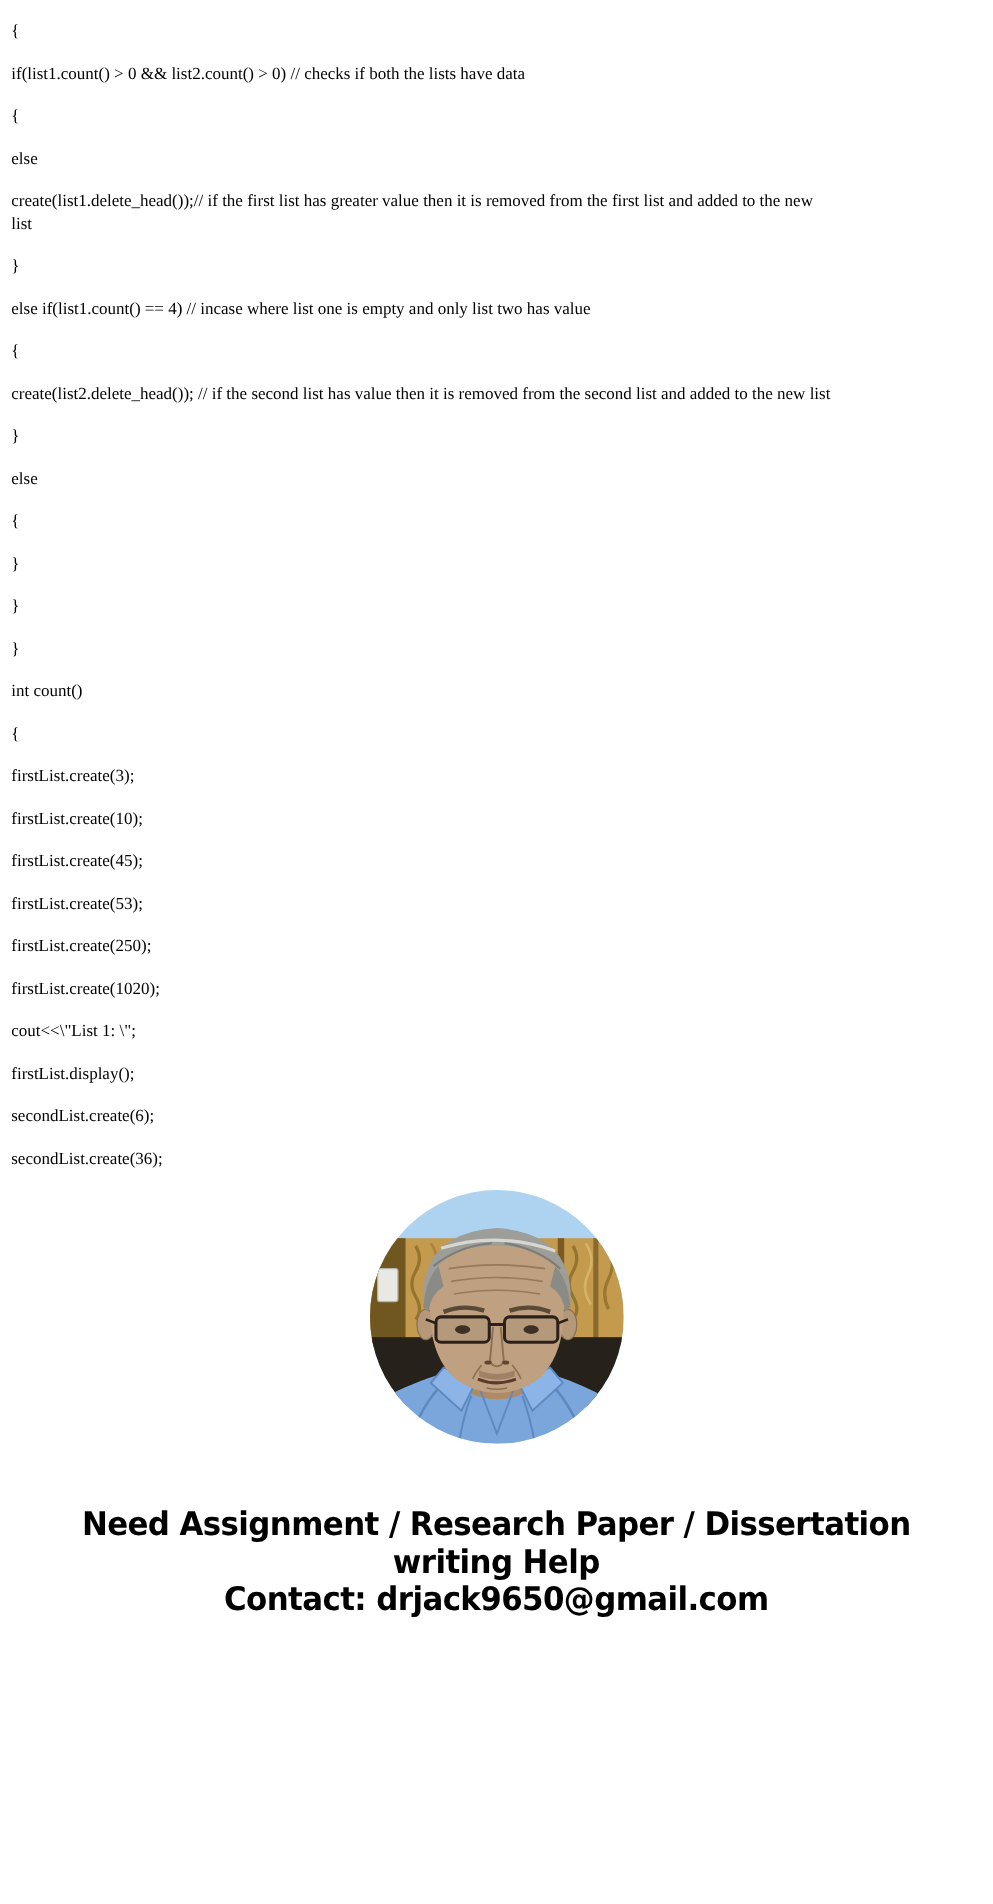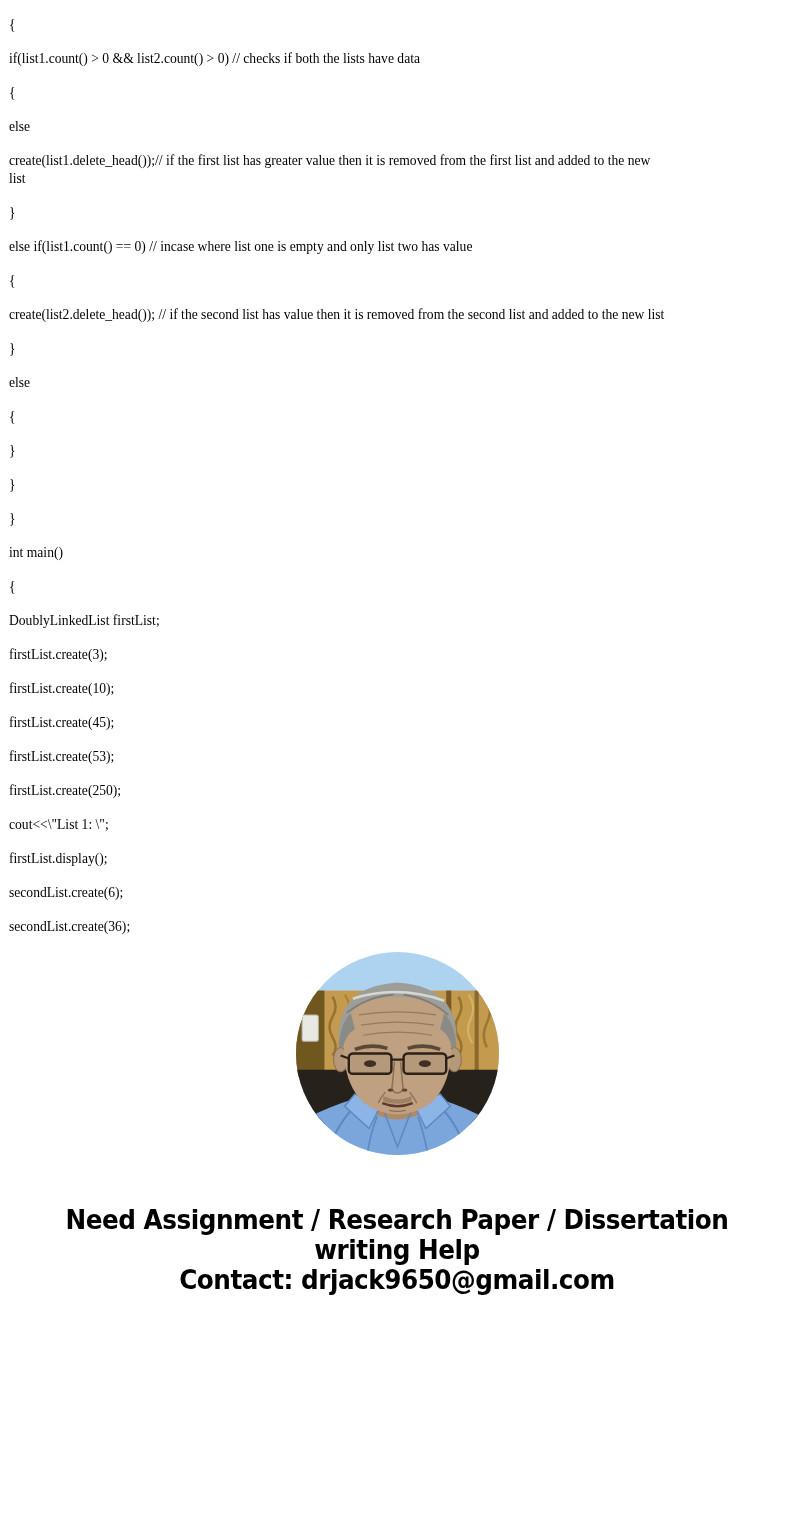--- a/index.html
+++ b/index.html
@@ -44,37 +44,37 @@
 <main>
 
   <section id="code-block">
       <p class="code-line">{</p>
       <p class="code-line">if(list1.count() &gt; 0 &amp;&amp; list2.count() &gt; 0) // checks if both the lists have data</p>
       <p class="code-line">{</p>
       <p class="code-line">else</p>
       <p class="code-line">create(list1.delete_head());// if the first list has greater value then it is removed from the first list and added to the new
 list</p>
       <p class="code-line">}</p>
-      <p class="code-line">else if(list1.count() == 0) // incase where list one is empty and only list two has value</p>
+      <p class="code-line">else if(list1.count() == 4) // incase where list one is empty and only list two has value</p>
       <p class="code-line">{</p>
       <p class="code-line">create(list2.delete_head()); // if the second list has value then it is removed from the second list and added to the new list</p>
       <p class="code-line">}</p>
       <p class="code-line">else</p>
       <p class="code-line">{</p>
       <p class="code-line">}</p>
       <p class="code-line">}</p>
       <p class="code-line">}</p>
-      <p class="code-line">int main()</p>
+      <p class="code-line">int count()</p>
       <p class="code-line">{</p>
-      <p class="code-line">DoublyLinkedList firstList;</p>
       <p class="code-line">firstList.create(3);</p>
       <p class="code-line">firstList.create(10);</p>
       <p class="code-line">firstList.create(45);</p>
       <p class="code-line">firstList.create(53);</p>
       <p class="code-line">firstList.create(250);</p>
+      <p class="code-line">firstList.create(1020);</p>
       <p class="code-line">cout&lt;&lt;\"List 1: \";</p>
       <p class="code-line">firstList.display();</p>
       <p class="code-line">secondList.create(6);</p>
       <p class="code-line">secondList.create(36);</p>
     </section>
 
   <figure id="portrait-figure">
     <svg viewBox="0 0 200 200" xmlns="http://www.w3.org/2000/svg">
       <defs>
         <clipPath id="circleClip">

